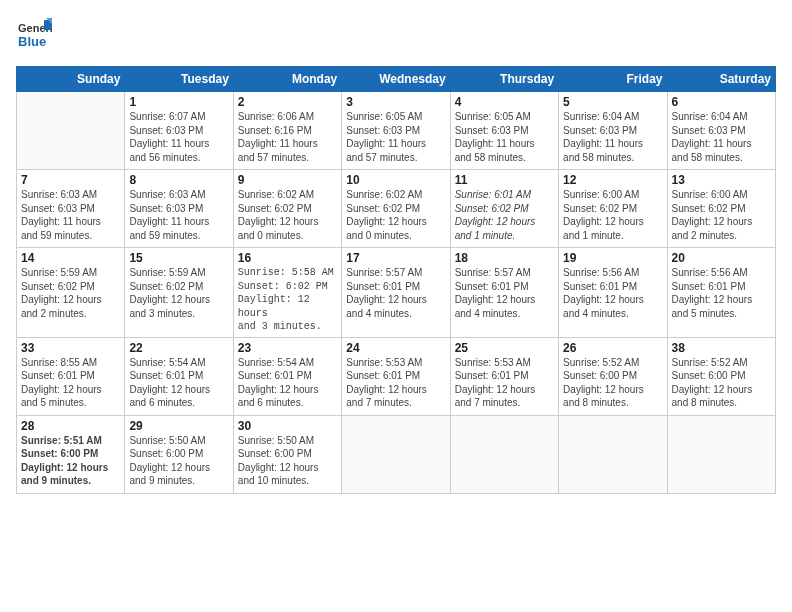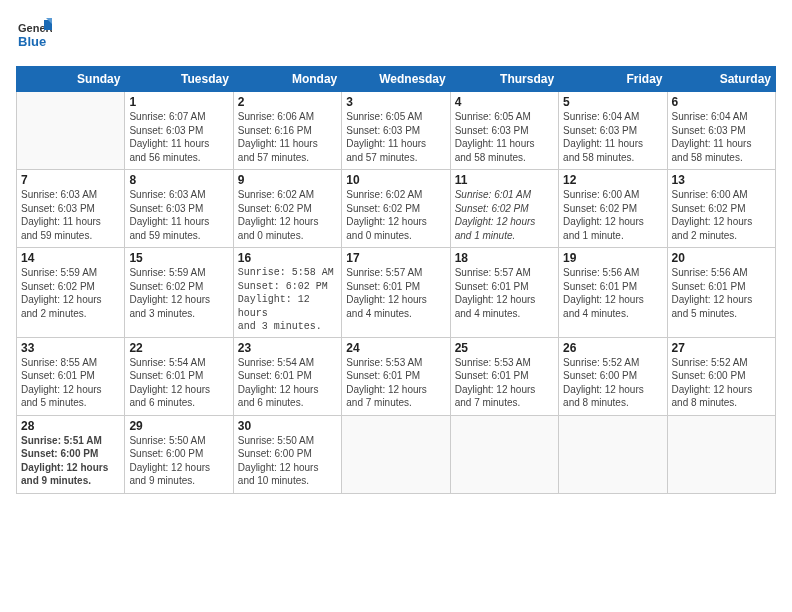--- a/index.html
+++ b/index.html
@@ -298,21 +298,21 @@
 and 7 minutes.</div>
           </td>
           <td>
             <span class="day-num">26</span>
             <div class="day-info" style="white-space: pre-line;">Sunrise: 5:52 AM
 Sunset: 6:00 PM
 Daylight: 12 hours
 and 8 minutes.</div>
           </td>
           <td>
-            <span class="day-num">27</span>
+            <span class="day-num">38</span>
             <div class="day-info" style="white-space: pre-line;">Sunrise: 5:52 AM
 Sunset: 6:00 PM
 Daylight: 12 hours
 and 8 minutes.</div>
           </td>
         </tr>
         <tr>
           <td>
             <span class="day-num">28</span>
             <div class="day-info" style="white-space: pre-line; font-weight: bold;">Sunrise: 5:51 AM

